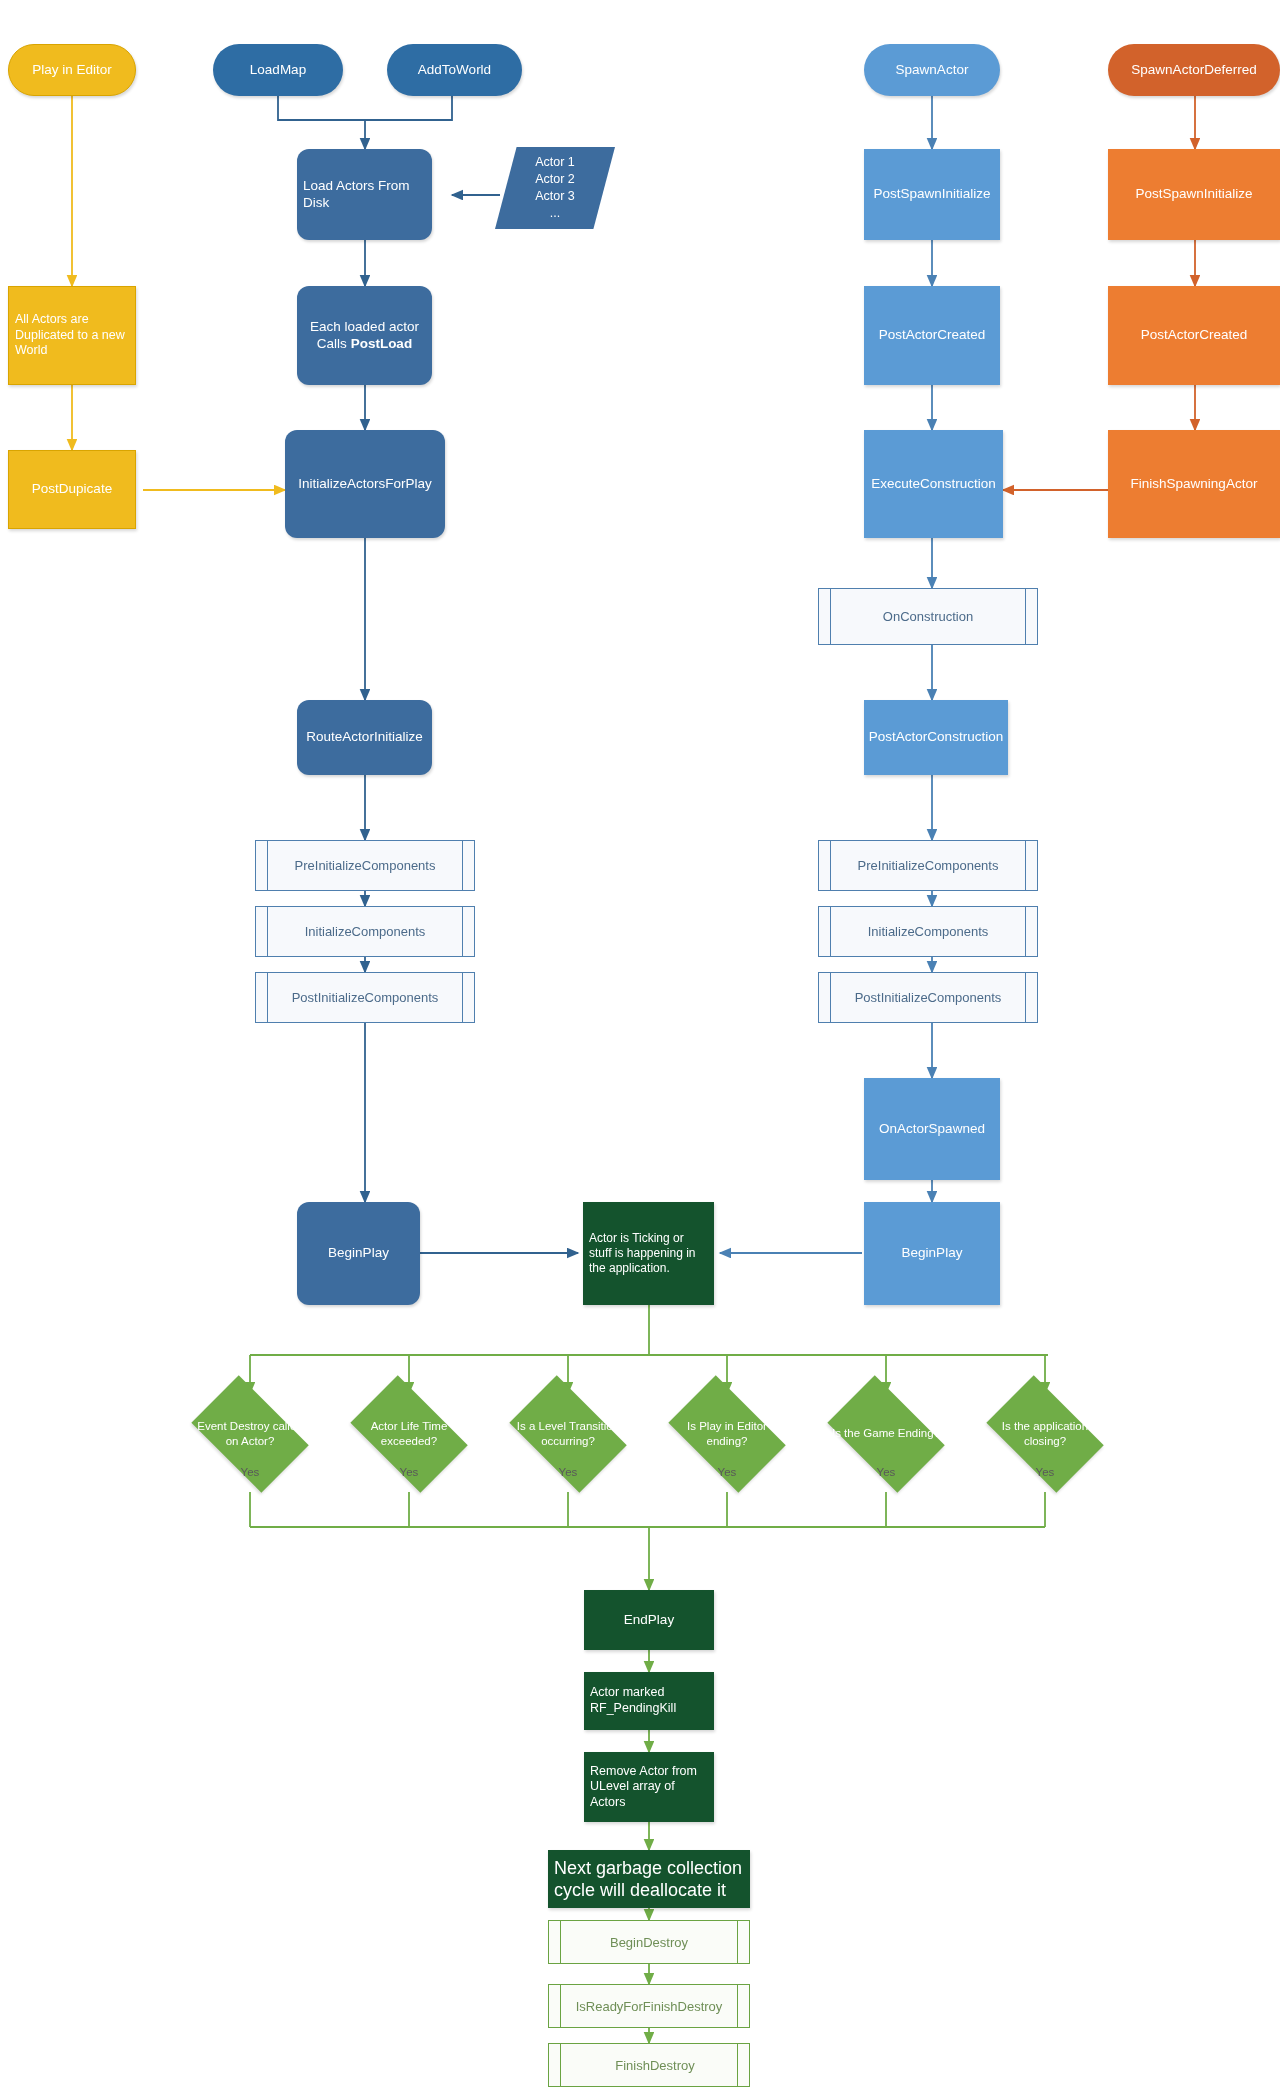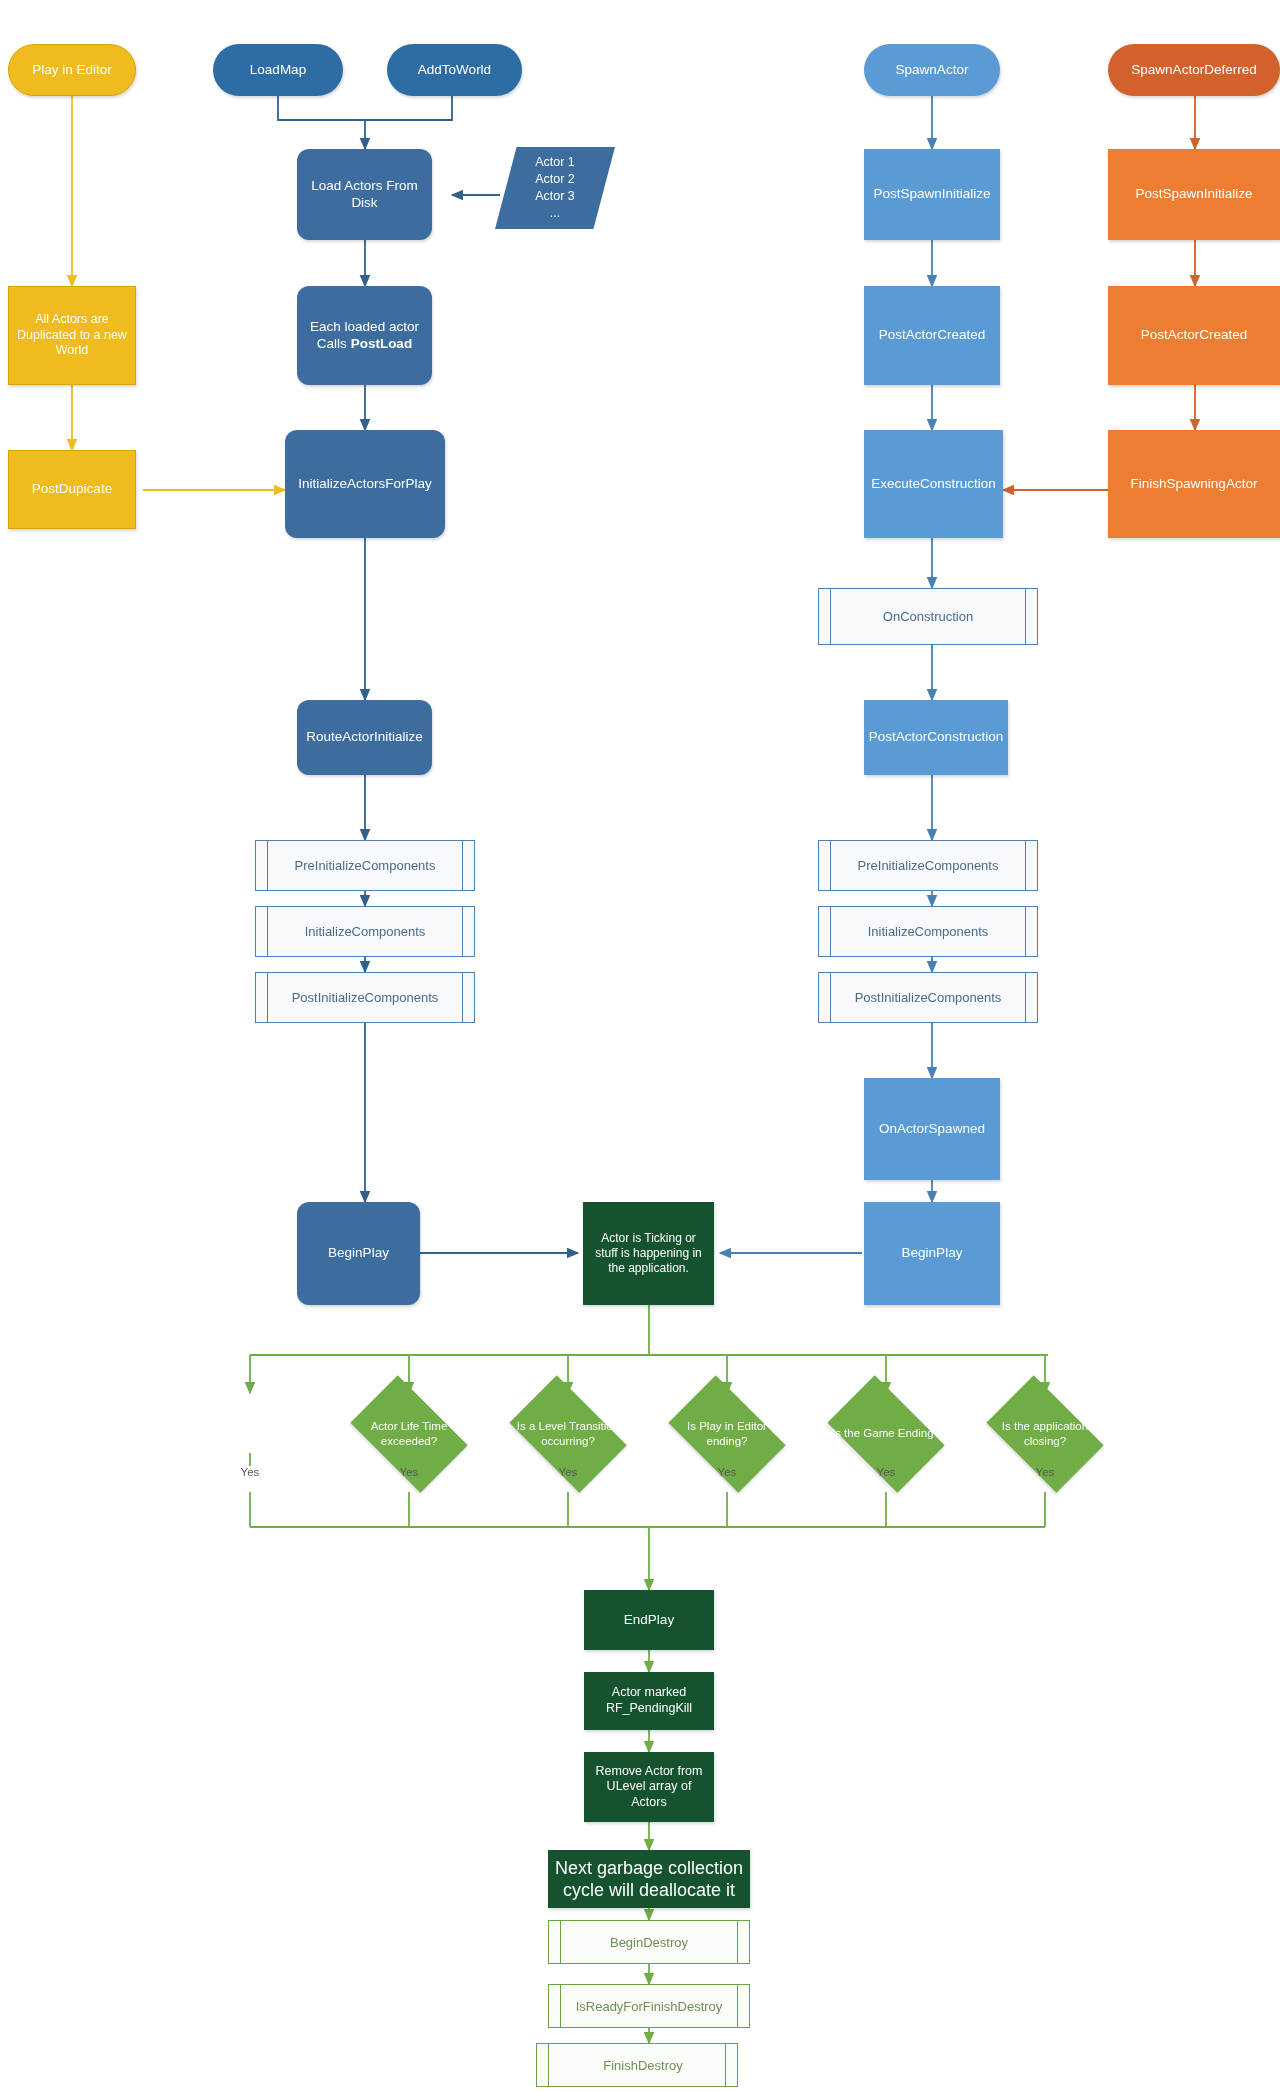--- a/index.html
+++ b/index.html
@@ -20,21 +20,20 @@
     left:0; top:0;
     width:1280px; height:2091px;
     pointer-events:none;
   }
   .node{
     position:absolute;
     box-sizing:border-box;
     display:flex;
     align-items:center;
     justify-content:center;
-    text-align:center;
     line-height:1.25;
     color:#ffffff;
     font-size:13.5px;
     padding:2px 6px;
     box-shadow:1px 2px 3px rgba(0,0,0,0.16);
   }
   
   .c-blue-dark{ background:#3d6c9e;border-radius:12px; }
   .c-blue-mid { background:#5b9bd5; }
   .c-yellow   { background:#f0bb1e; border:1px solid #d9a400; }
@@ -287,20 +286,24 @@
   <div class="node term c-orange" style="left:1108px;top:44px;width:172px;height:52px;">SpawnActorDeferred</div>
 
   <div class="node c-orange" style="left:1108px;top:149px;width:172px;height:91px;">PostSpawnInitialize</div>
 
   <div class="node c-orange" style="left:1108px;top:286px;width:172px;height:99px;">PostActorCreated</div>
 
   <div class="node c-orange" style="left:1108px;top:430px;width:172px;height:108px;">FinishSpawningActor</div>
 
   <div class="node c-green" style="left:583px;top:1202px;width:131px;height:103px;font-size:12px;">Actor is Ticking or stuff is happening in the application.</div>
 
+  <div class="diamond" style="left:180px;top:1386px;width:140px;height:95px;">
+    <div class="dshape"></div>
+    <div class="dtext">Event Destroy called on Actor?</div>
+  </div>
   <div class="diamond" style="left:339px;top:1386px;width:140px;height:95px;">
     <div class="dshape"></div>
     <div class="dtext">Actor Life Time exceeded?</div>
   </div>
   <div class="diamond" style="left:498px;top:1386px;width:140px;height:95px;">
     <div class="dshape"></div>
     <div class="dtext">Is a Level Transition occurring?</div>
   </div>
   <div class="diamond" style="left:657px;top:1386px;width:140px;height:95px;">
     <div class="dshape"></div>
@@ -325,15 +328,15 @@
   <div class="node c-green" style="left:584px;top:1590px;width:130px;height:60px;">EndPlay</div>
 
   <div class="node c-green" style="left:584px;top:1672px;width:130px;height:58px;font-size:12.5px;">Actor marked RF_PendingKill</div>
 
   <div class="node c-green" style="left:584px;top:1752px;width:130px;height:70px;font-size:12.5px;">Remove Actor from ULevel array of Actors</div>
 
   <div class="node c-green" style="left:548px;top:1850px;width:202px;height:58px;font-size:18px;">Next garbage collection cycle will deallocate it</div>
 
   <div class="subr green" style="left:548px;top:1920px;width:202px;height:44px;">BeginDestroy</div>
   <div class="subr green" style="left:548px;top:1984px;width:202px;height:44px;">IsReadyForFinishDestroy</div>
-  <div class="subr green" style="left:536px;top:2043px;width:202px;height:44px;padding-left:12px;">FinishDestroy</div>
+  <div class="subr green" style="left:548px;top:2043px;width:202px;height:44px;padding-left:12px;">FinishDestroy</div>
 
 </div>
 
 </body></html>

